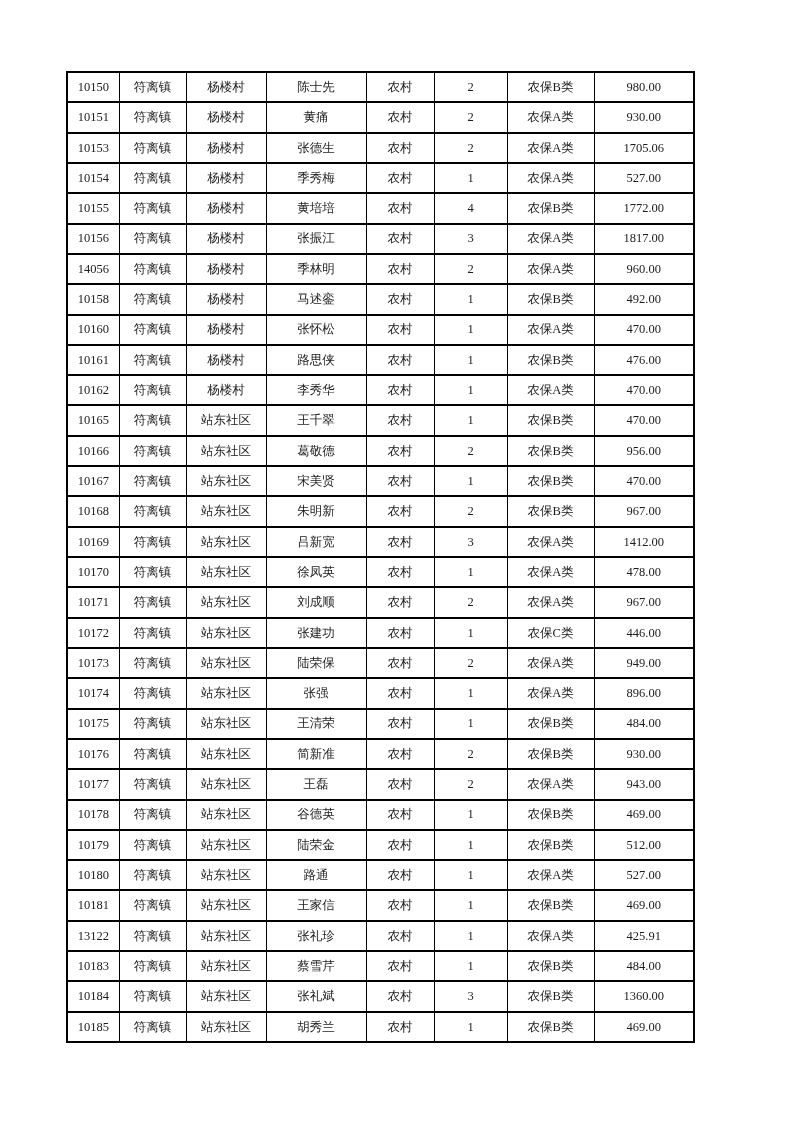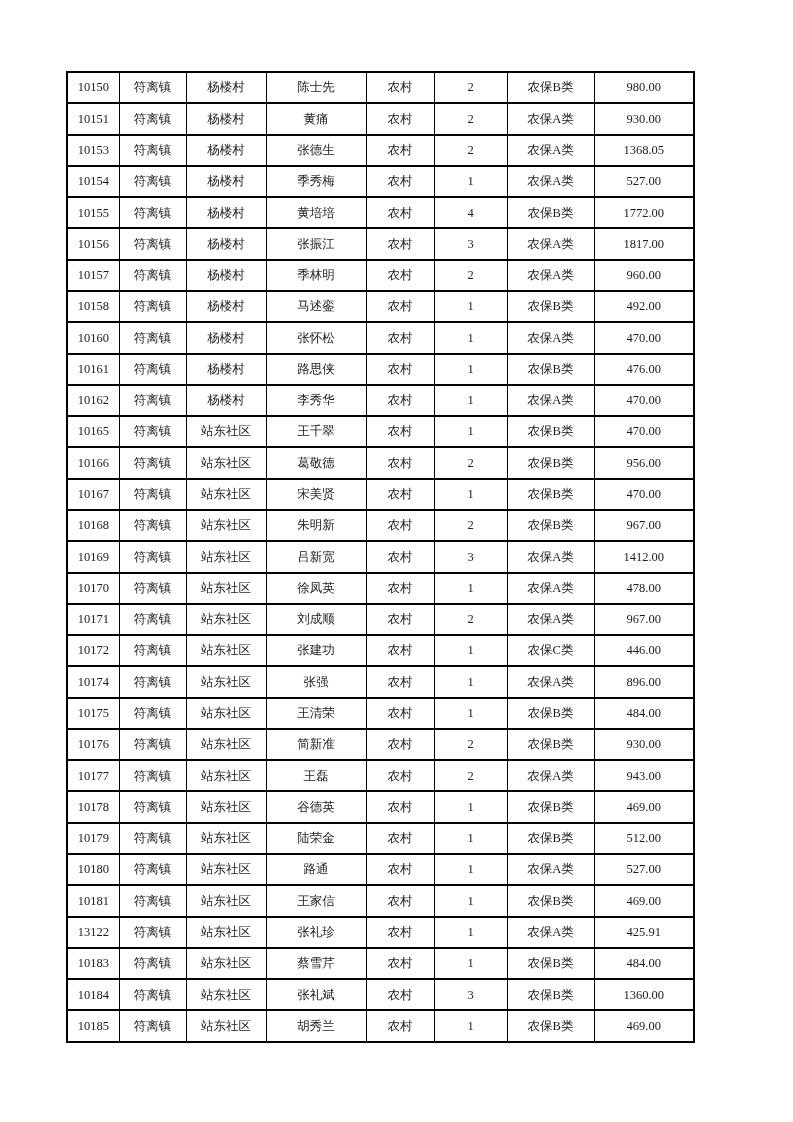--- a/index.html
+++ b/index.html
@@ -82,21 +82,21 @@
           <td>930.00</td>
         </tr>
         <tr>
           <td>10153</td>
           <td>符离镇</td>
           <td>杨楼村</td>
           <td>张德生</td>
           <td>农村</td>
           <td>2</td>
           <td>农保A类</td>
-          <td>1368.05</td>
+          <td>1705.06</td>
         </tr>
         <tr>
           <td>10154</td>
           <td>符离镇</td>
           <td>杨楼村</td>
           <td>季秀梅</td>
           <td>农村</td>
           <td>1</td>
           <td>农保A类</td>
           <td>527.00</td>
@@ -115,21 +115,21 @@
           <td>10156</td>
           <td>符离镇</td>
           <td>杨楼村</td>
           <td>张振江</td>
           <td>农村</td>
           <td>3</td>
           <td>农保A类</td>
           <td>1817.00</td>
         </tr>
         <tr>
-          <td>10157</td>
+          <td>14056</td>
           <td>符离镇</td>
           <td>杨楼村</td>
           <td>季林明</td>
           <td>农村</td>
           <td>2</td>
           <td>农保A类</td>
           <td>960.00</td>
         </tr>
         <tr>
           <td>10158</td>
@@ -243,20 +243,30 @@
         </tr>
         <tr>
           <td>10172</td>
           <td>符离镇</td>
           <td>站东社区</td>
           <td>张建功</td>
           <td>农村</td>
           <td>1</td>
           <td>农保C类</td>
           <td>446.00</td>
+        </tr>
+        <tr>
+          <td>10173</td>
+          <td>符离镇</td>
+          <td>站东社区</td>
+          <td>陆荣保</td>
+          <td>农村</td>
+          <td>2</td>
+          <td>农保A类</td>
+          <td>949.00</td>
         </tr>
         <tr>
           <td>10174</td>
           <td>符离镇</td>
           <td>站东社区</td>
           <td>张强</td>
           <td>农村</td>
           <td>1</td>
           <td>农保A类</td>
           <td>896.00</td>

